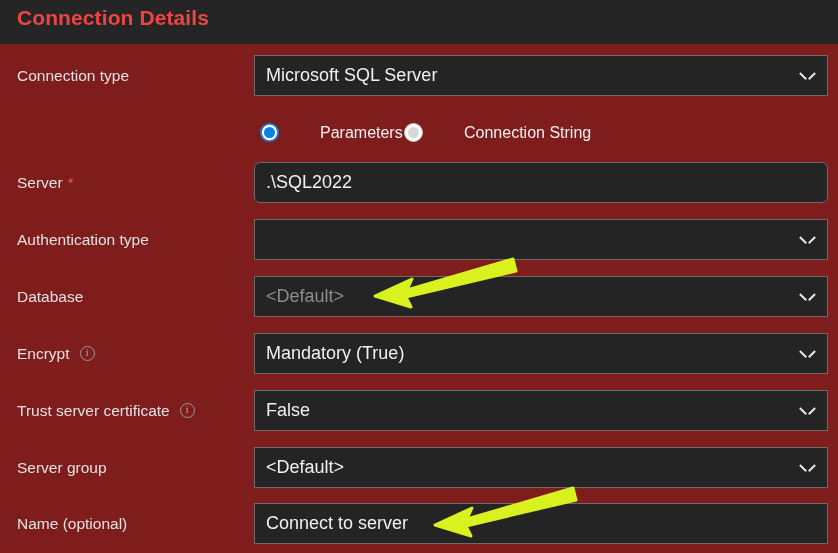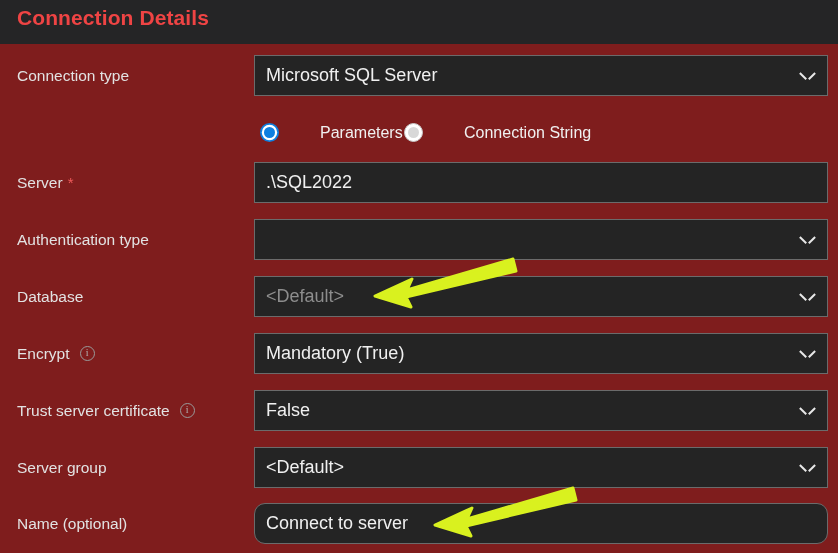--- a/index.html
+++ b/index.html
@@ -236,21 +236,21 @@
     <div class="radio-item" style="left:150px;">
       <span class="radio-dot off"></span>
       <span class="radio-label">Connection String</span>
     </div>
   </div>
 
   <div class="row" style="top:115px;height:48px;">
     <div class="label" style="top:14px;">
       <span>Server</span><span class="req">*</span>
     </div>
-    <div class="field" style="top:3px;">
+    <div class="field" style="top:3px;border-radius:6px;">
       <span class="field-text">.\SQL2022</span>
     </div>
   </div>
 
   <div class="row" style="top:172px;height:48px;">
     <div class="label" style="top:14px;">
       <span>Authentication type</span>
     </div>
     <div class="field" style="top:3px;">
       <span class="chevron"></span>
@@ -294,21 +294,21 @@
     <div class="field" style="top:3px;">
       <span class="field-text">&lt;Default&gt;</span>
       <span class="chevron"></span>
     </div>
   </div>
 
   <div class="row" style="top:456px;height:48px;">
     <div class="label" style="top:14px;text-align:right;">
       <span>Name (optional)</span>
     </div>
-    <div class="field" style="top:3px;border-radius:11px;">
+    <div class="field" style="top:3px;">
       <span class="field-text">Connect to server</span>
     </div>
   </div>
 
 </div>
 
 <svg class="arrow-layer" width="838" height="553" viewBox="0 0 838 553" xmlns="http://www.w3.org/2000/svg">
   <g>
     <path d="M 513,259 L 407,290 L 412,279 L 375,296 L 411,307 L 406,297 L 516,271 Z" fill="#d9f11f" stroke="#d9f11f" stroke-width="3" stroke-linejoin="round"></path>
   </g>

